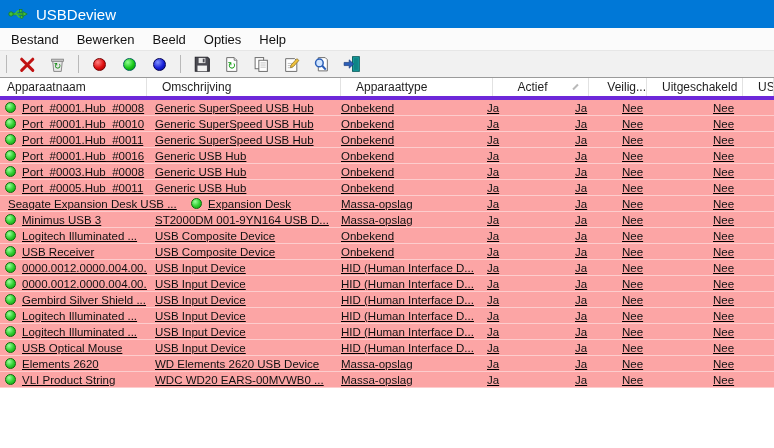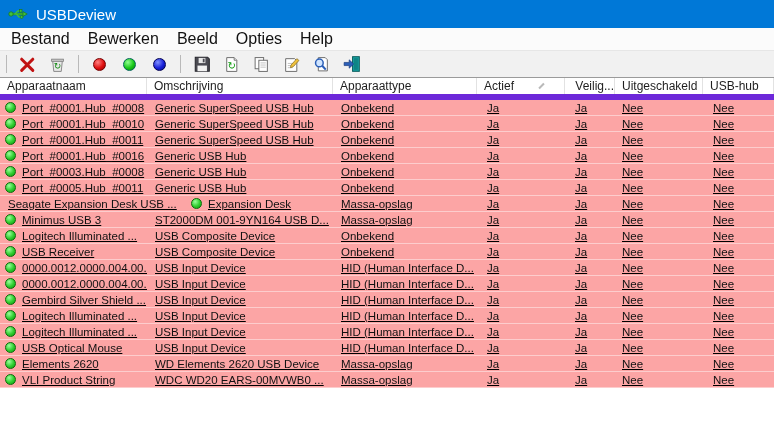--- a/index.html
+++ b/index.html
@@ -6,33 +6,33 @@
   html,body { width: 774px; height: 448px; overflow: hidden; }
   body { font-family: "Liberation Sans", sans-serif; background:#fff; }
   .window { width:774px; height:448px; display:flex; flex-direction:column; }
 
   
   .titlebar { height:28px; background:#0078D7; display:flex; align-items:center; padding-left:8px; gap:8px; flex:0 0 auto; }
   .titlebar .title { color:#fff; font-size:15px; }
 
   
   .menubar { height:22px; background:#fbfbfb; display:flex; align-items:center; padding-left:2px; flex:0 0 auto; }
-  .menu-item { font-size:16px; color:#111; padding:2px 9px; cursor:default; }
+  .menu-item { font-size:13px; color:#111; padding:2px 9px; cursor:default; }
 
   
   .toolbar { height:28px; background:#f1f1f1; border-top:1px solid #e6e6e6; border-bottom:1px solid #9b9b9b; display:flex; align-items:center; padding-left:3px; gap:5px; flex:0 0 auto; }
   .tbtn { width:25px; height:22px; display:flex; align-items:center; justify-content:center; }
   .tsep { width:1px; height:18px; background:#b9b9b9; margin:0 3px; }
   .ball { width:13px; height:13px; border-radius:50%; }
   .ball.red   { background:radial-gradient(circle at 35% 30%, #ff8080, #e01010 55%, #8c0000); border:1px solid #700; }
   .ball.green { background:radial-gradient(circle at 35% 30%, #90ff90, #18c818 55%, #077807); border:1px solid #065; }
   .ball.blue  { background:radial-gradient(circle at 35% 30%, #8090ff, #1820d8 55%, #000d86); border:1px solid #005; }
 
   
-  .lvheader { height:22px; background:#fff; border-bottom:6px solid #6d28d9; display:flex; flex:0 0 auto; }
+  .lvheader { height:22px; background:#fff; border-bottom:4px solid #6d28d9; display:flex; flex:0 0 auto;gap:8px; }
   .hcell { height:100%; display:flex; align-items:center; padding-left:7px; font-size:12px; color:#1e1e1e; border-right:1px solid #e2e2e2; overflow:hidden; white-space:nowrap; }
   .sort-slash { display:inline-block; width:7px; height:2px; background:#b9b9b9; transform:rotate(-45deg); margin-left:24px; }
 
   
   .lvbody { flex:1 1 auto; background:#fff; overflow:hidden; }
   .row { height:16px; display:flex; background:#fca5a5; border-bottom:1px solid rgba(255,255,255,0.45);text-decoration:underline; }
   .cell { height:100%; display:flex; align-items:center; font-size:11.5px; color:#111; white-space:nowrap; overflow:hidden; }
   .c0 { width:147px; padding-left:5px; }
   .c1 { width:186px; padding-left:8px; }
   .c2 { width:144px; padding-left:8px; }
@@ -161,21 +161,21 @@
   <div class="lvheader">
       <div class="hcell" style="width: 147px;">
         <span>Apparaatnaam</span>
       </div>
       <div class="hcell" style="width: 186px;">
         <span>Omschrijving</span>
       </div>
       <div class="hcell" style="width: 144px; text-align: center;">
         <span>Apparaattype</span>
       </div>
-      <div class="hcell" style="width: 88px;">
+      <div class="hcell" style="width: 88px; justify-content: center;">
         <span>Actief</span>
         <span class="sort-slash"></span>
       </div>
       <div class="hcell" style="width: 50px; justify-content: flex-end;">
         <span>Veilig...</span>
       </div>
       <div class="hcell" style="width: 88px;">
         <span>Uitgeschakeld</span>
       </div>
       <div class="hcell" style="width: 71px; flex: 1 1 0%;">

